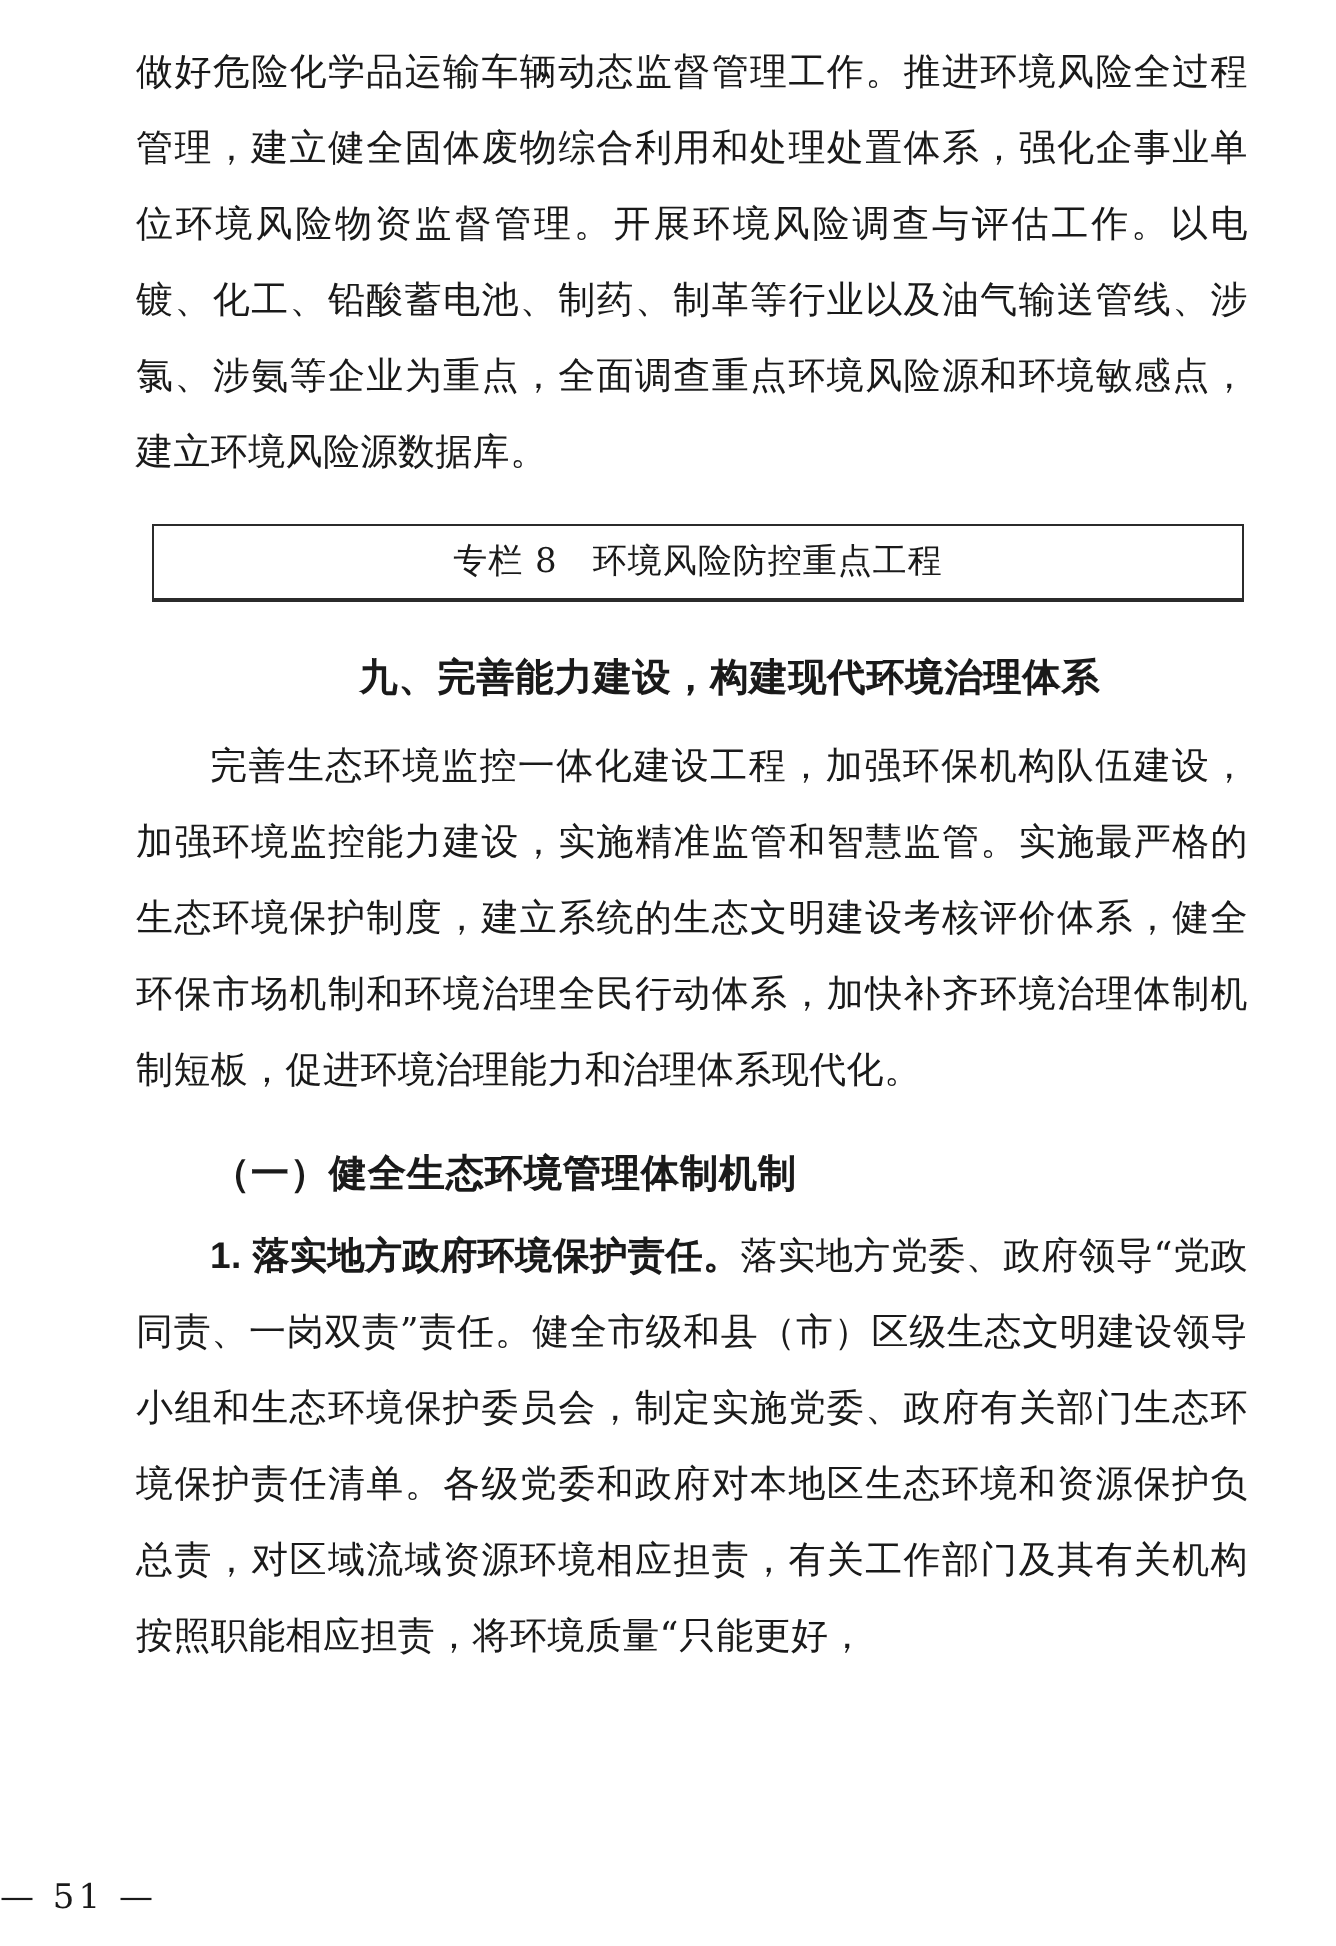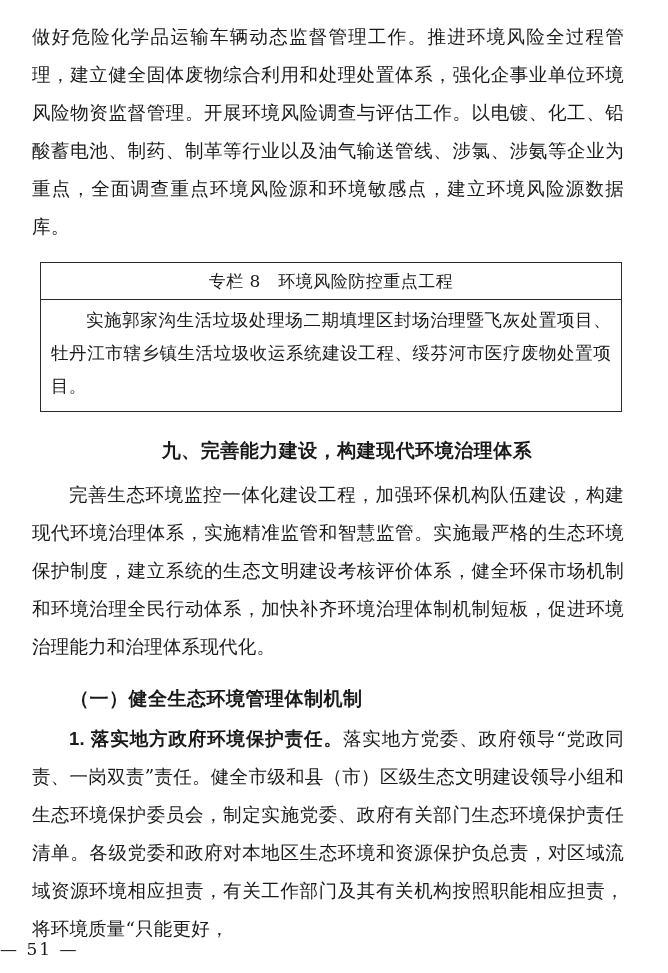--- a/index.html
+++ b/index.html
@@ -12,21 +12,21 @@
     background: #ffffff;
     font-family: "DejaVu Serif", "Liberation Serif", serif;
     color: #1a1a1a;
     overflow: hidden;
   }
   .page {
     position: relative;
     width: 668px;
     height: 973px;
     box-sizing: border-box;
-    padding: 18px 44px 0 32px;
+    padding: 18px 44px 0 68px;
   }
   p {
     margin: 0;
     font-size: 18.5px;
     line-height: 38px;
     text-align: justify;
     text-justify: inter-ideograph;
     letter-spacing: 0.2px;
   }
   .indent {
@@ -91,28 +91,25 @@
 </style>
 </head>
 <body>
 
 <div class="page">
 
   <p class="body-text">做好危险化学品运输车辆动态监督管理工作。推进环境风险全过程管理，建立健全固体废物综合利用和处理处置体系，强化企事业单位环境风险物资监督管理。开展环境风险调查与评估工作。以电镀、化工、铅酸蓄电池、制药、制革等行业以及油气输送管线、涉氯、涉氨等企业为重点，全面调查重点环境风险源和环境敏感点，建立环境风险源数据库。</p>
 
   <div class="box">
     <div class="box-title">专栏 8　环境风险防控重点工程</div>
-    <div class="box-body">
-      <p>实施郭家沟生活垃圾处理场二期填埋区封场治理暨飞灰处置项目、牡丹江市辖乡镇生活垃圾收运系统建设工程、绥芬河市医疗废物处置项目。</p>
-    </div>
   </div>
 
   <div class="heading-1">九、完善能力建设，构建现代环境治理体系</div>
 
-  <p class="body-text indent">完善生态环境监控一体化建设工程，加强环保机构队伍建设，构建现代环境治理体系，实施精准监管和智慧监管。实施最严格的生态环境保护制度，建立系统的生态文明建设考核评价体系，健全环保市场机制和环境治理全民行动体系，加快补齐环境治理体制机制短板，促进环境治理能力和治理体系现代化。</p>
+  <p class="body-text indent">完善生态环境监控一体化建设工程，加强环保机构队伍建设，加强环境监控能力建设，实施精准监管和智慧监管。实施最严格的生态环境保护制度，建立系统的生态文明建设考核评价体系，健全环保市场机制和环境治理全民行动体系，加快补齐环境治理体制机制短板，促进环境治理能力和治理体系现代化。</p>
 
   <div class="heading-2">（一）健全生态环境管理体制机制</div>
 
   <p class="body-text indent"><span class="run-in-head">1. 落实地方政府环境保护责任。</span><span>落实地方党委、政府领导“党政同责、一岗双责”责任。健全市级和县（市）区级生态文明建设领导小组和生态环境保护委员会，制定实施党委、政府有关部门生态环境保护责任清单。各级党委和政府对本地区生态环境和资源保护负总责，对区域流域资源环境相应担责，有关工作部门及其有关机构按照职能相应担责，将环境质量“只能更好，</span></p>
 
   <div class="footer">— 51 —</div>
 
 </div>
 
 </body></html>

